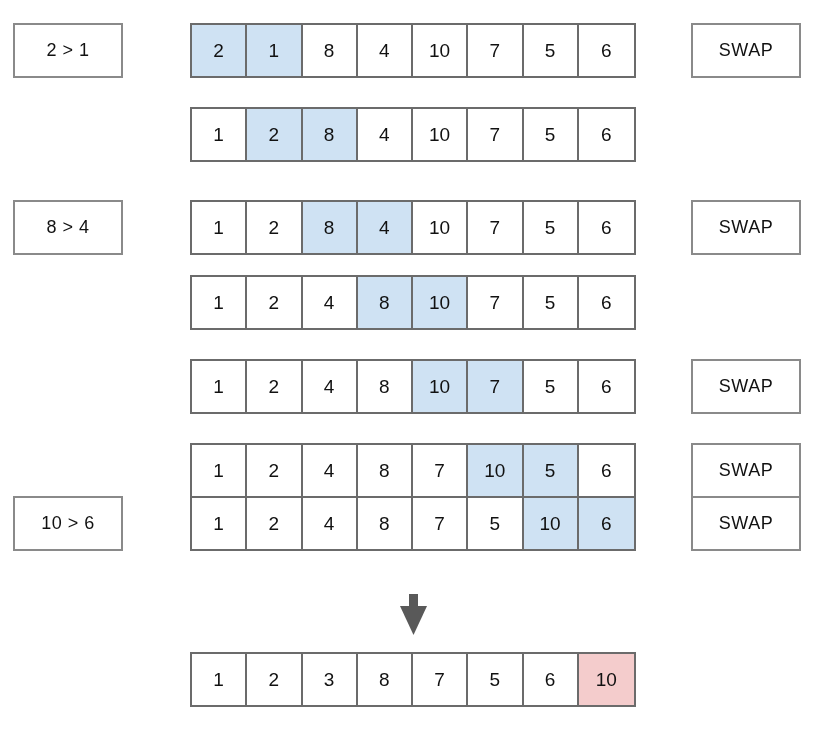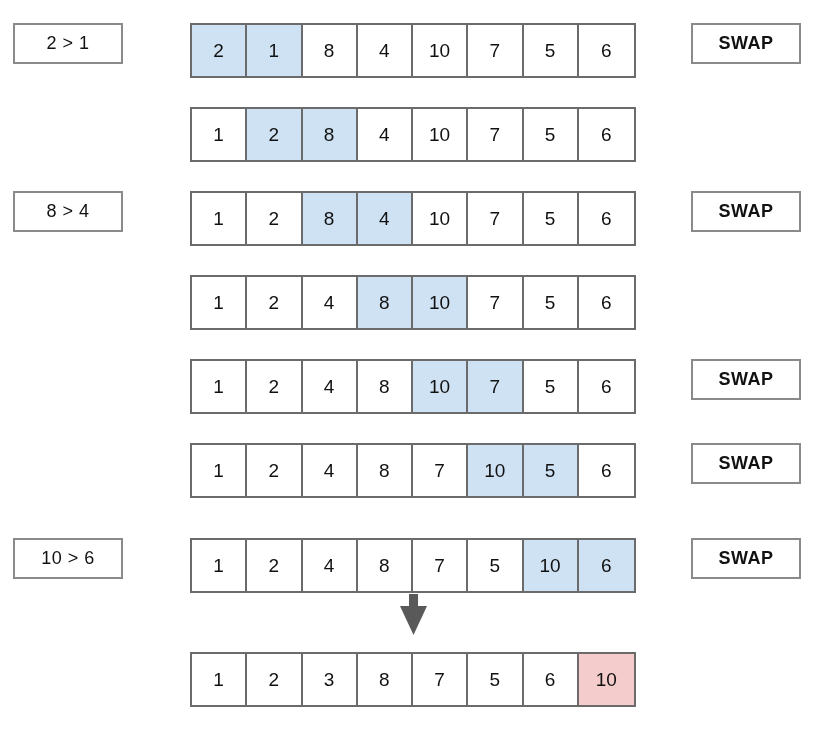--- a/index.html
+++ b/index.html
@@ -18,33 +18,33 @@
   .step-row {
     position: absolute;
     left: 0;
     width: 814px;
     height: 55px;
   }
   .labelbox, .badgebox {
     position: absolute;
     top: 0;
     width: 110px;
-    height: 41px;
+    height: 55px;
     box-sizing: border-box;
     border: 2px solid var(--box-border, #8a8a8a);
     background: #ffffff;
     display: flex;
     align-items: center;
     justify-content: center;
     font-size: 18px;
     color: #111111;
     letter-spacing: 0.5px;
   }
   .labelbox { left: 13px; }
-  .badgebox { left: 691px; font-weight: bold; }
+  .badgebox { left: 691px; }
   .array {
     position: absolute;
     left: 190px;
     top: 0;
     width: 446px;
     height: 55px;
     box-sizing: border-box;
     border: 2px solid var(--grid-border, #6b6b6b);
     background: #ffffff;
     display: grid;
@@ -98,21 +98,21 @@
         <div class="cell">1</div>
         <div class="cell hl-compare">2</div>
         <div class="cell hl-compare">8</div>
         <div class="cell">4</div>
         <div class="cell">10</div>
         <div class="cell">7</div>
         <div class="cell">5</div>
         <div class="cell">6</div>
       </div>
     </div>
-    <div class="step-row" style="top: 191px;">
+    <div class="step-row" style="top: 200px;">
       <div class="labelbox">8 &gt; 4</div>
       <div class="array">
         <div class="cell">1</div>
         <div class="cell">2</div>
         <div class="cell hl-compare">8</div>
         <div class="cell hl-compare">4</div>
         <div class="cell">10</div>
         <div class="cell">7</div>
         <div class="cell">5</div>
         <div class="cell">6</div>
@@ -150,21 +150,21 @@
         <div class="cell">2</div>
         <div class="cell">4</div>
         <div class="cell">8</div>
         <div class="cell">7</div>
         <div class="cell hl-compare">10</div>
         <div class="cell hl-compare">5</div>
         <div class="cell">6</div>
       </div>
       <div class="badgebox">SWAP</div>
     </div>
-    <div class="step-row" style="top: 538px;">
+    <div class="step-row" style="top: 496px;">
       <div class="labelbox">10 &gt; 6</div>
       <div class="array">
         <div class="cell">1</div>
         <div class="cell">2</div>
         <div class="cell">4</div>
         <div class="cell">8</div>
         <div class="cell">7</div>
         <div class="cell">5</div>
         <div class="cell hl-compare">10</div>
         <div class="cell hl-compare">6</div>

